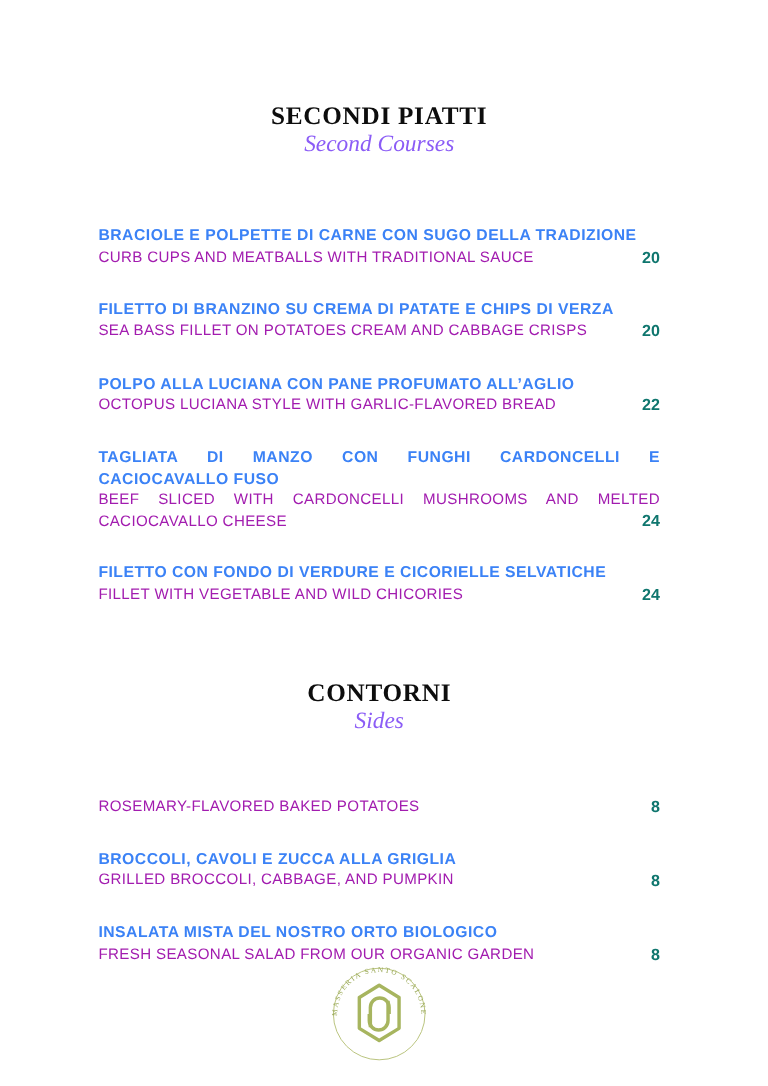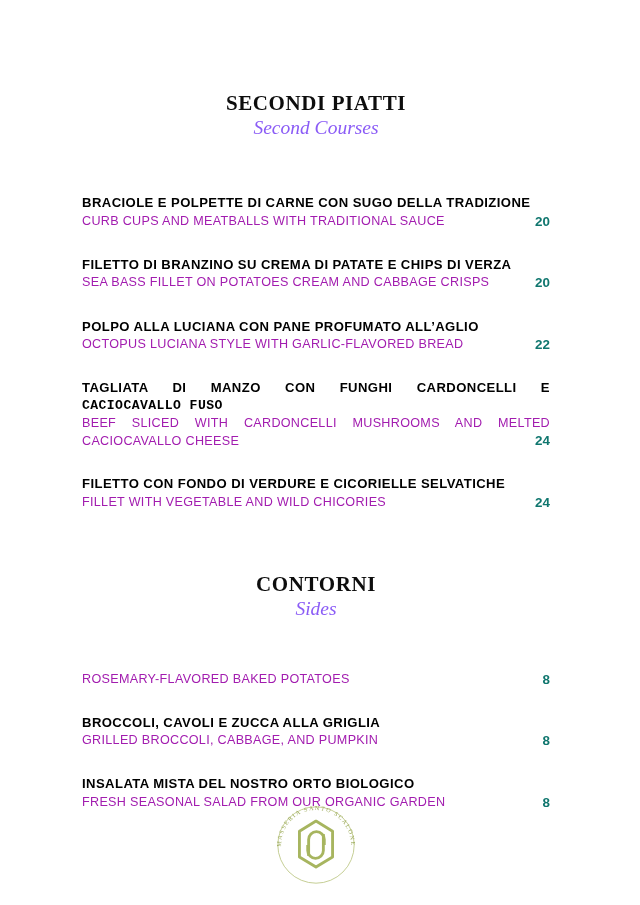--- a/index.html
+++ b/index.html
@@ -12,21 +12,21 @@
     height: 905px;
     position: relative;
     font-family: "Liberation Sans", sans-serif;
     -webkit-font-smoothing: antialiased;
   }
 
   .page {
     width: 632px;
     height: 905px;
     box-sizing: border-box;
-    padding: 7px 82px;
+    padding: 0 82px;
     position: relative;
     overflow: hidden;
   }
 
   
   .section-head {
     text-align: center;
   }
   .section-head .it {
     font-family: "Liberation Serif", "DejaVu Serif", serif;
@@ -57,34 +57,33 @@
   #list-contorni { margin-top: 48px; }
 
   .menu-item { margin-bottom: 25px; }
   .menu-item:last-child { margin-bottom: 0; }
 
   .item-title {
     font-family: "Liberation Sans", sans-serif;
     font-weight: bold;
     font-size: 13.1px;
     letter-spacing: 0.42px;
-    color: #000000;
+    color: #3b82f6;
     line-height: 1.33;
     text-align: justify;
     margin: 0;
   }
   
   .item-title.justify-all {
     text-align-last: justify;
   }
   .item-title.justify-all .lastline {
     display: block;
     text-align: right;
     text-align-last: left;
-    font-family: Liberation Mono, monospace;
   }
 
   .item-desc-row {
     display: flex;
     align-items: baseline;
     margin-top: 1px;
   }
   .item-desc {
     flex: 1 1 auto;
     font-family: "Liberation Sans", sans-serif;

